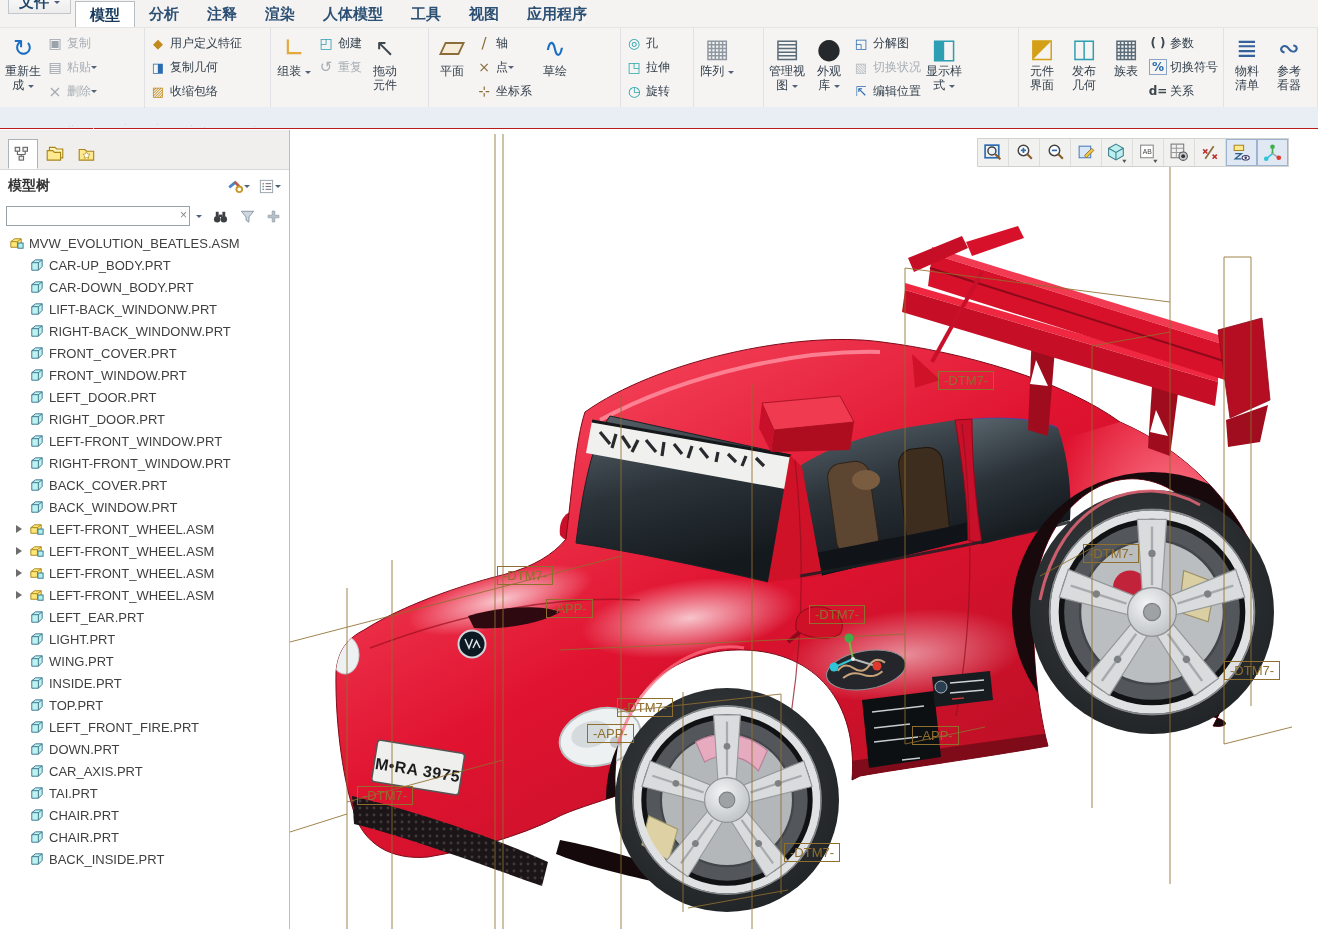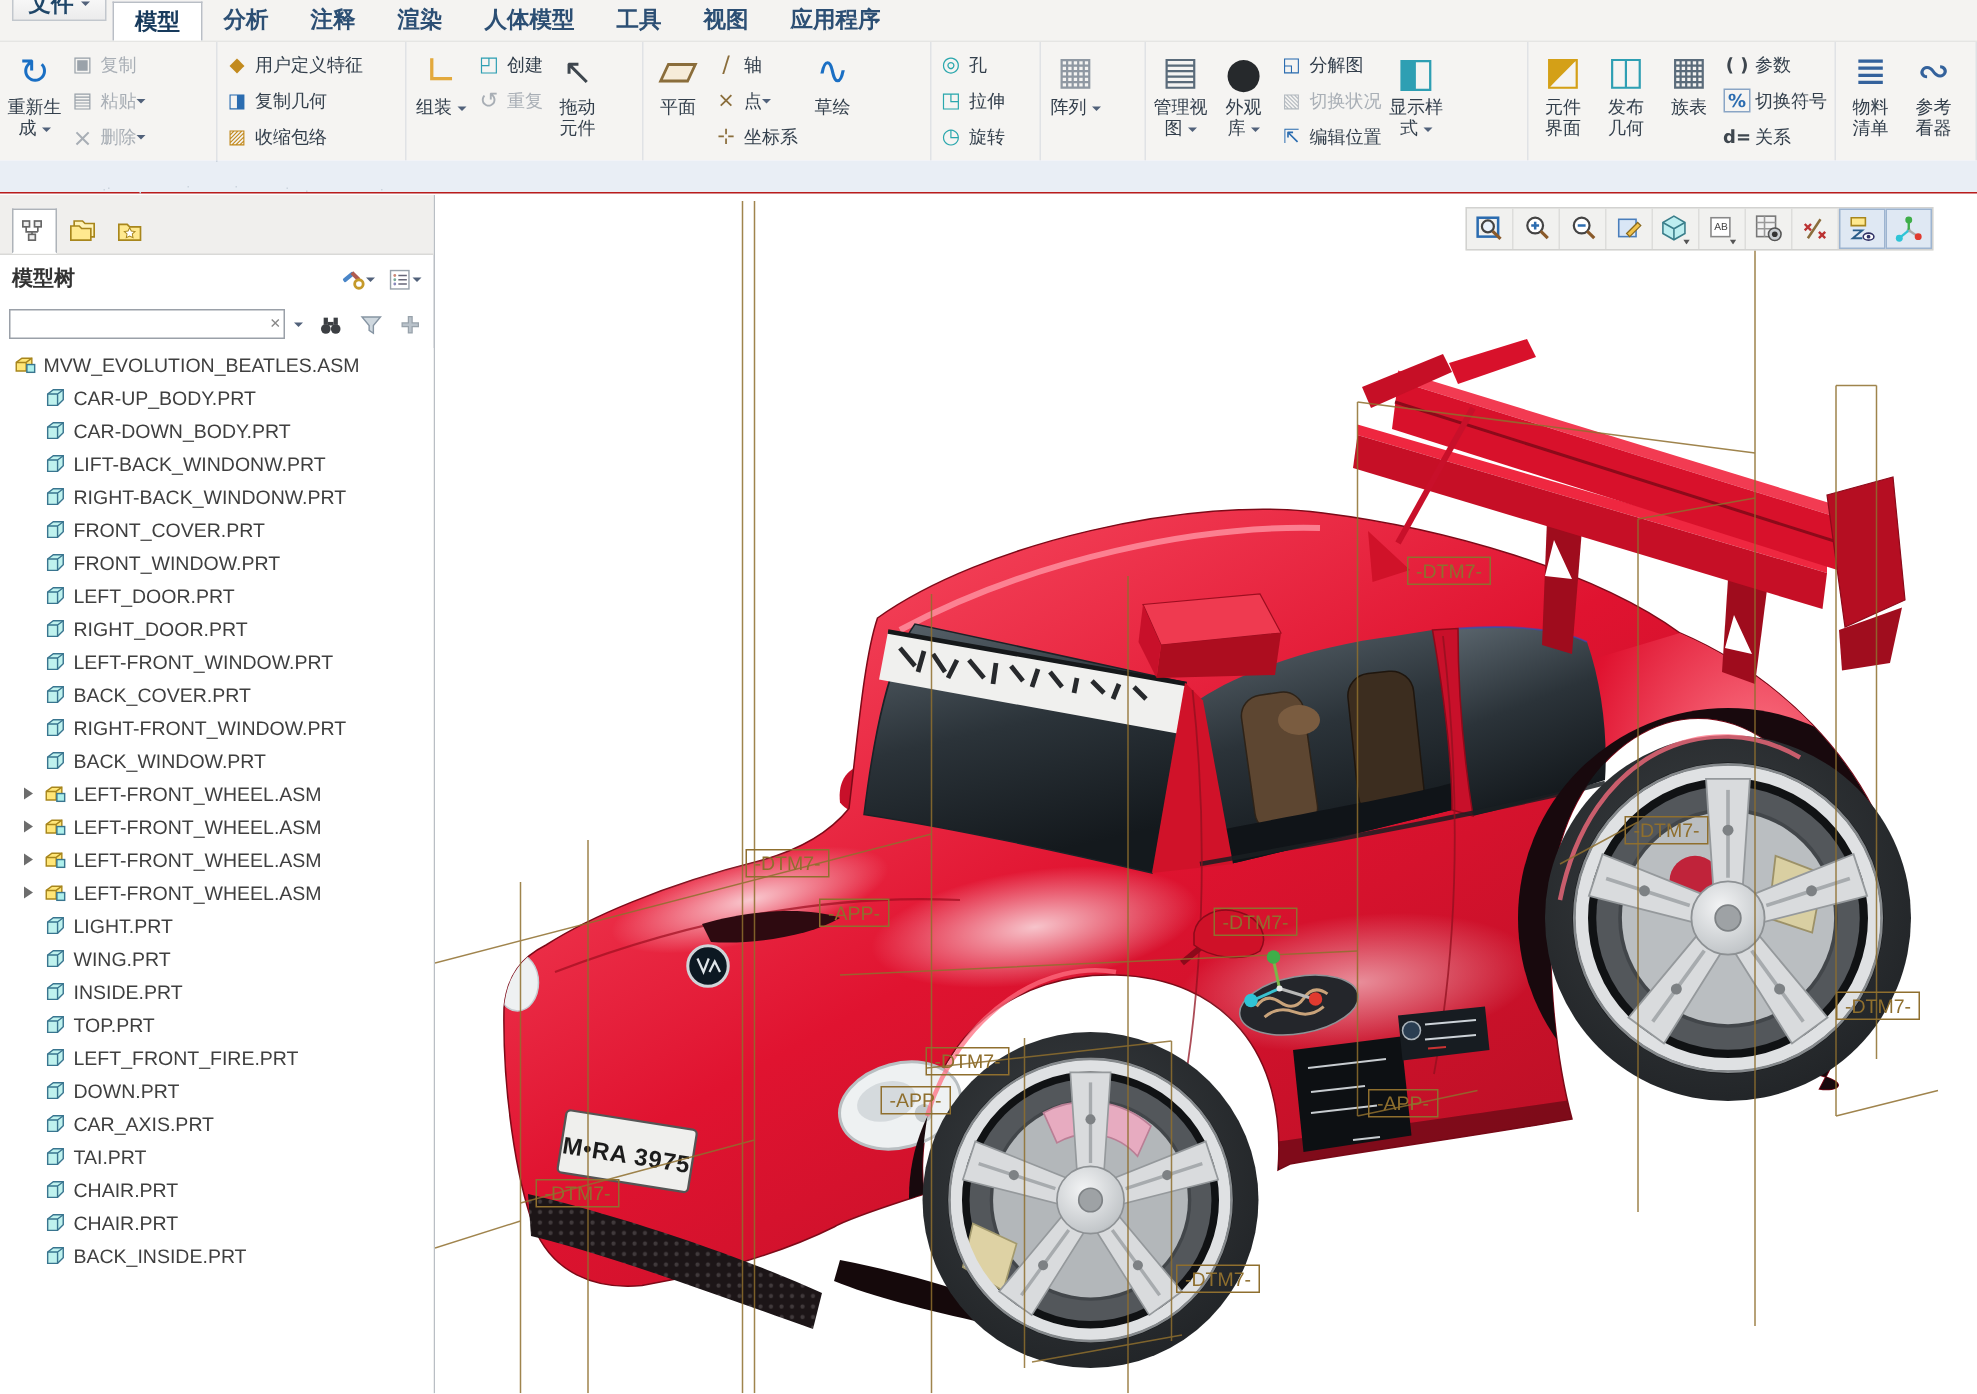--- a/index.html
+++ b/index.html
@@ -460,29 +460,29 @@
               <path d="M4 6 L11 6 L11 14 M11 6 L15 3" fill="none" stroke="#39758f"></path>
             </svg></span>
           <span class="tlabel">LEFT-FRONT_WINDOW.PRT</span>
         </div>
         <div class="trow">
           <span class="arrow-slot"></span>
           <span class="node-ic"><svg width="17" height="17" viewBox="0 0 18 18">
               <path d="M4 6 L8 3 L15 3 L15 10 L11 14 L4 14 Z" fill="#bff2ee" stroke="#39758f"></path>
               <path d="M4 6 L11 6 L11 14 M11 6 L15 3" fill="none" stroke="#39758f"></path>
             </svg></span>
+          <span class="tlabel">RIGHT-FRONT_WINDOW.PRT</span>
+        </div>
+        <div class="trow">
+          <span class="arrow-slot"></span>
+          <span class="node-ic"><svg width="17" height="17" viewBox="0 0 18 18">
+              <path d="M4 6 L8 3 L15 3 L15 10 L11 14 L4 14 Z" fill="#bff2ee" stroke="#39758f"></path>
+              <path d="M4 6 L11 6 L11 14 M11 6 L15 3" fill="none" stroke="#39758f"></path>
+            </svg></span>
           <span class="tlabel">BACK_COVER.PRT</span>
-        </div>
-        <div class="trow">
-          <span class="arrow-slot"></span>
-          <span class="node-ic"><svg width="17" height="17" viewBox="0 0 18 18">
-              <path d="M4 6 L8 3 L15 3 L15 10 L11 14 L4 14 Z" fill="#bff2ee" stroke="#39758f"></path>
-              <path d="M4 6 L11 6 L11 14 M11 6 L15 3" fill="none" stroke="#39758f"></path>
-            </svg></span>
-          <span class="tlabel">RIGHT-FRONT_WINDOW.PRT</span>
         </div>
         <div class="trow">
           <span class="arrow-slot"></span>
           <span class="node-ic"><svg width="17" height="17" viewBox="0 0 18 18">
               <path d="M4 6 L8 3 L15 3 L15 10 L11 14 L4 14 Z" fill="#bff2ee" stroke="#39758f"></path>
               <path d="M4 6 L11 6 L11 14 M11 6 L15 3" fill="none" stroke="#39758f"></path>
             </svg></span>
           <span class="tlabel">BACK_WINDOW.PRT</span>
         </div>
         <div class="trow">
@@ -521,20 +521,28 @@
         <div class="trow">
           <span class="arrow-slot">
             <span class="exp"></span>
           </span>
           <span class="node-ic"><svg width="17" height="17" viewBox="0 0 18 18">
               <path d="M3 7 L7 4 L14 4 L14 10 L10 13 L3 13 Z" fill="#ffe678" stroke="#a8861c"></path>
               <path d="M3 7 L10 7 L10 13 M10 7 L14 4" fill="none" stroke="#a8861c"></path>
               <rect x="10.5" y="8.5" width="5.5" height="5.5" fill="#aef0ec" stroke="#39758f"></rect>
             </svg></span>
           <span class="tlabel">LEFT-FRONT_WHEEL.ASM</span>
+        </div>
+        <div class="trow">
+          <span class="arrow-slot"></span>
+          <span class="node-ic"><svg width="17" height="17" viewBox="0 0 18 18">
+              <path d="M4 6 L8 3 L15 3 L15 10 L11 14 L4 14 Z" fill="#bff2ee" stroke="#39758f"></path>
+              <path d="M4 6 L11 6 L11 14 M11 6 L15 3" fill="none" stroke="#39758f"></path>
+            </svg></span>
+          <span class="tlabel">LEFT_EAR.PRT</span>
         </div>
         <div class="trow">
           <span class="arrow-slot"></span>
           <span class="node-ic"><svg width="17" height="17" viewBox="0 0 18 18">
               <path d="M4 6 L8 3 L15 3 L15 10 L11 14 L4 14 Z" fill="#bff2ee" stroke="#39758f"></path>
               <path d="M4 6 L11 6 L11 14 M11 6 L15 3" fill="none" stroke="#39758f"></path>
             </svg></span>
           <span class="tlabel">LIGHT.PRT</span>
         </div>
         <div class="trow">

